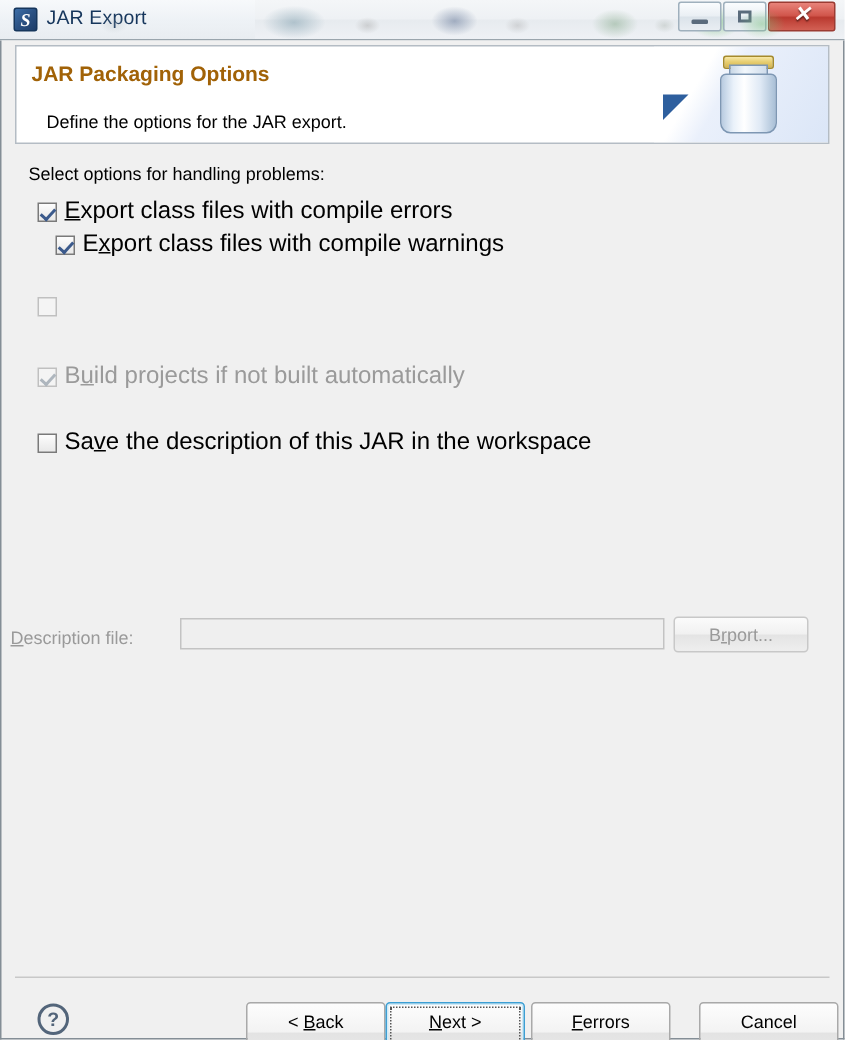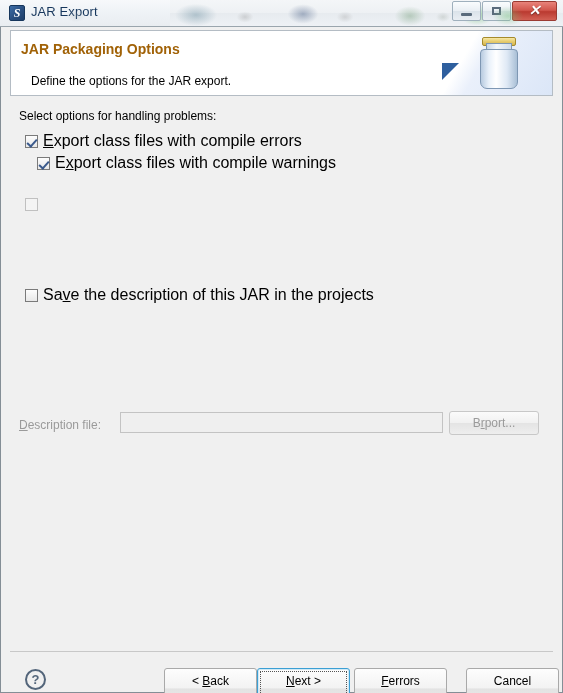--- a/index.html
+++ b/index.html
@@ -276,21 +276,21 @@
   .cb-text {
     font-size: 16px;
     color: #000000;
   }
   .cb-text.disabled { color: #9a9a9a; }
   .mn { text-decoration: underline; }
 
   
   #desc-label {
     position: absolute;
-    left: 18px; top: 321px;
+    left: 6px; top: 321px;
     font-size: 12px;
     color: #9a9a9a;
     white-space: nowrap;
   }
   #desc-input {
     position: absolute;
     left: 119px; top: 315px;
     width: 323px;
     height: 21px;
     box-sizing: border-box;
@@ -424,24 +424,28 @@
 
       <div class="cb-row" style="left:24px; top:57px;margin-left:12px;">
         <span class="cbox checked"></span>
         <span class="cb-text"><span>E</span><span class="mn">x</span><span>port class files with compile warnings</span></span>
       </div>
 
       <div class="cb-row" style="left:24px; top:101px;">
         <span class="cbox disabled"></span>
       </div>
 
+      <div class="cb-row" style="left:24px; top:145px;">
+        <span class="cbox checked disabled"></span>
+        <span class="cb-text disabled"><span>B</span><span class="mn">u</span><span>ild projects if not built automatically</span></span>
+      </div>
 
       <div class="cb-row" style="left:24px; top:189px;">
         <span class="cbox"></span>
-        <span class="cb-text"><span>Sa</span><span class="mn">v</span><span>e the description of this JAR in the projects</span></span>
+        <span class="cb-text"><span>Sa</span><span class="mn">v</span><span>e the description of this JAR in the workspace</span></span>
       </div>
 
       <div id="desc-label"><span></span><span class="mn">D</span><span>escription file:</span></div>
 
       <input id="desc-input" type="text" disabled="" value="" style="">
 
       <div id="browse-btn"><span>B</span><span class="mn">r</span><span>port...</span></div>
     </div>
 
     <div id="footer-sep"></div>

